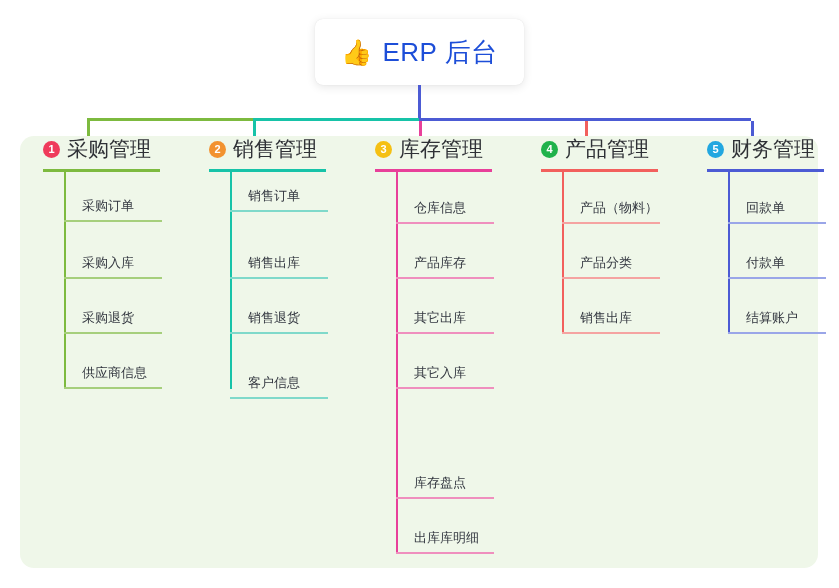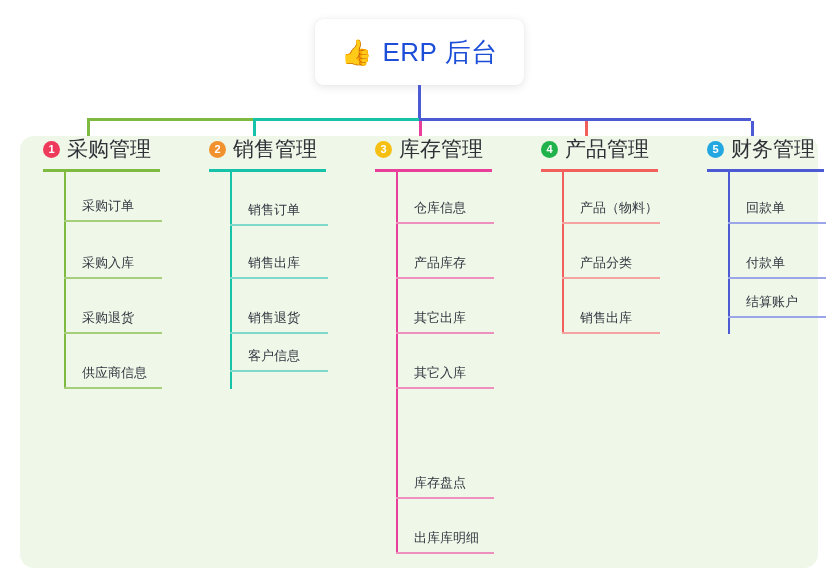--- a/index.html
+++ b/index.html
@@ -133,33 +133,33 @@
             <div class="leaf-rule" style="background: rgb(166, 207, 124);"></div>
           </div>
         </div>
         <div class="col" style="left: 178px; width: 160px;">
           <div class="col-head">
             <span class="badge" style="background: rgb(242, 146, 47);">2</span>
             <span class="col-title">销售管理</span>
           </div>
           <div class="head-rule" style="background: rgb(23, 195, 168);"></div>
           <div class="spine" style="background: rgb(23, 195, 168); height: 217px;"></div>
-          <div class="leaf" style="top: 52px; padding-left: 8px;">
+          <div class="leaf" style="top: 38px; padding-left: 8px;">
             <span class="leaf-label">销售订单</span>
             <div class="leaf-rule" style="background: rgb(127, 217, 202);"></div>
           </div>
           <div class="leaf" style="top: 105px;">
             <span class="leaf-label">销售出库</span>
             <div class="leaf-rule" style="background: rgb(127, 217, 202);"></div>
           </div>
           <div class="leaf" style="top: 160px;">
             <span class="leaf-label">销售退货</span>
             <div class="leaf-rule" style="background: rgb(127, 217, 202);"></div>
           </div>
-          <div class="leaf" style="top: 198px;">
+          <div class="leaf" style="top: 225px;">
             <span class="leaf-label">客户信息</span>
             <div class="leaf-rule" style="background: rgb(127, 217, 202);"></div>
           </div>
         </div>
         <div class="col" style="left: 344px; width: 160px;">
           <div class="col-head">
             <span class="badge" style="background: rgb(245, 192, 19);">3</span>
             <span class="col-title">库存管理</span>
           </div>
           <div class="head-rule" style="background: rgb(232, 64, 154);"></div>
@@ -217,21 +217,21 @@
           <div class="head-rule" style="background: rgb(76, 91, 212);"></div>
           <div class="spine" style="background: rgb(76, 91, 212); height: 162px;"></div>
           <div class="leaf" style="top: 50px;">
             <span class="leaf-label">回款单</span>
             <div class="leaf-rule" style="background: rgb(154, 166, 232);"></div>
           </div>
           <div class="leaf" style="top: 105px;">
             <span class="leaf-label">付款单</span>
             <div class="leaf-rule" style="background: rgb(154, 166, 232);"></div>
           </div>
-          <div class="leaf" style="top: 144px;">
+          <div class="leaf" style="top: 160px;">
             <span class="leaf-label">结算账户</span>
             <div class="leaf-rule" style="background: rgb(154, 166, 232);"></div>
           </div>
         </div>
       </div>
   </div>
 
 </div>
 
 </body></html>

